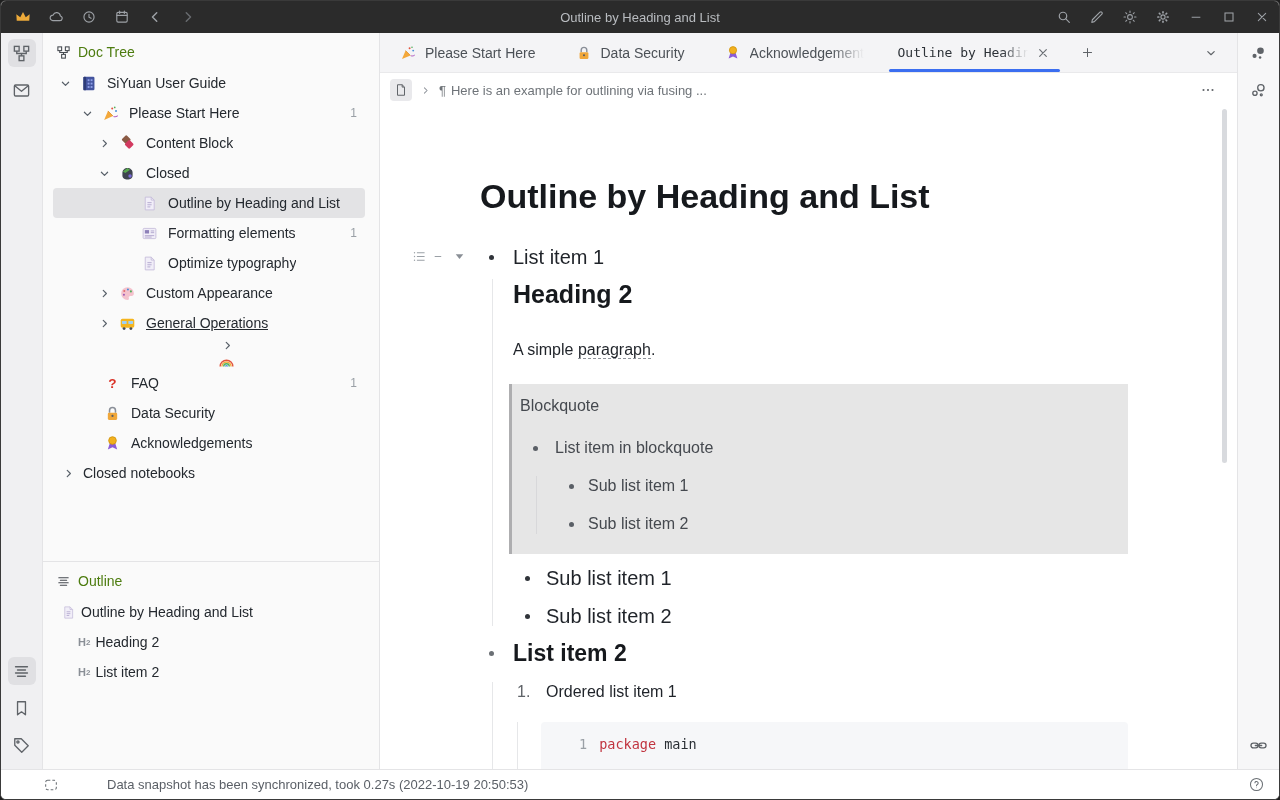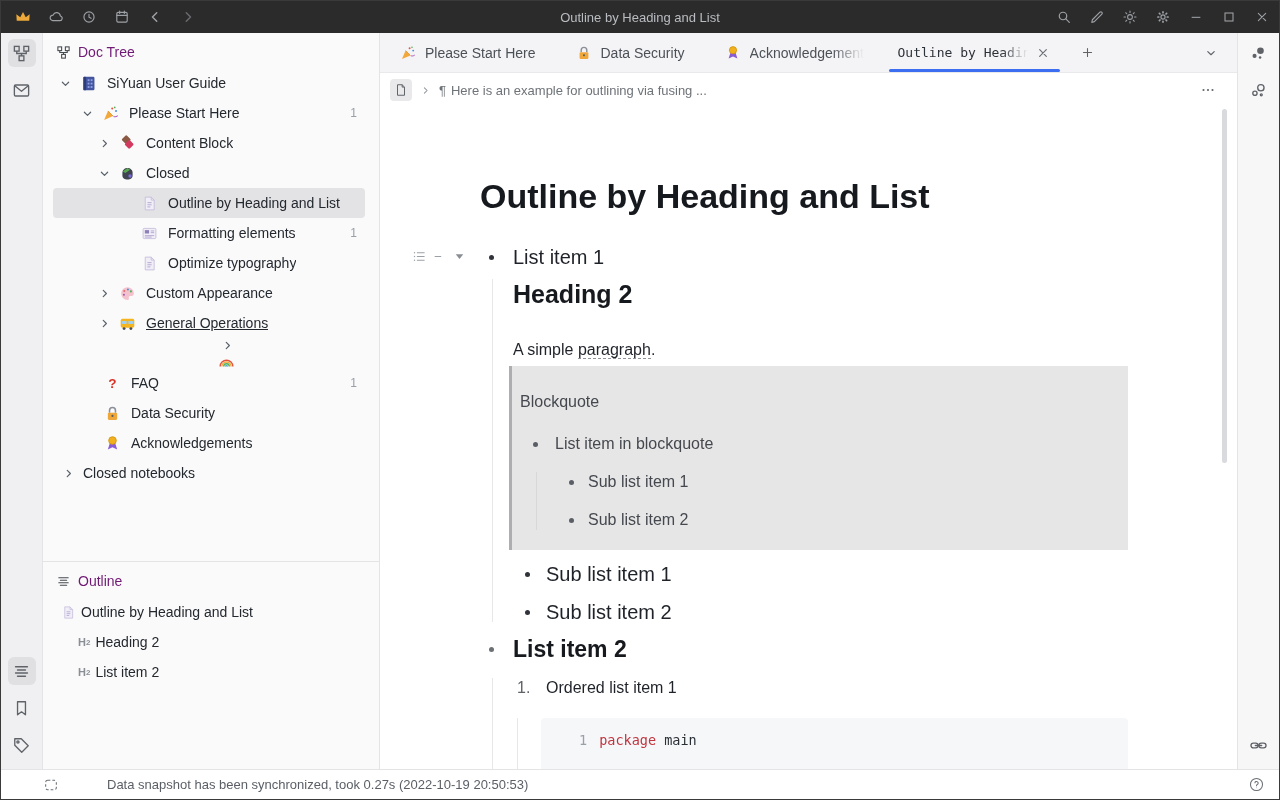--- a/index.html
+++ b/index.html
@@ -1,21 +1,21 @@
 <!DOCTYPE html>
 <html style="--accent: #3b6ef0; --titlebar-bg: #2b2b2b; --selection-bg: #e3e3e5; --bq-bg: #e6e6e6; --kw: #c13540;"><head>
 <meta charset="utf-8">
 <style>
   :root{
     --accent:#3b6ef0; --titlebar-bg:#2b2b2b; --selection-bg:#e3e3e5;
     --bq-bg:#e6e6e6; --kw:#c13540; --border:#e4e4e6;
   }
   *{box-sizing:border-box;margin:0;padding:0}
   body{background:#1f1f1f;font-family:"Liberation Sans",sans-serif}
-  .window{width:1280px;height:800px;border-radius:0;overflow:hidden;display:flex;flex-direction:column;background:#fff;border:1px solid #3a3a3a}
+  .window{width:1280px;height:800px;border-radius:6px;overflow:hidden;display:flex;flex-direction:column;background:#fff;border:1px solid #3a3a3a}
 
   
   .titlebar{height:32px;flex:none;background:var(--titlebar-bg);display:flex;align-items:center;position:relative;color:#9da1a6}
   .tb-group{display:flex;align-items:center;gap:6px;padding-left:8px}
   .tb-group.right{position:absolute;right:4px;top:0;height:100%;padding:0;gap:6px}
   .tb-btn{width:27px;height:26px;display:flex;align-items:center;justify-content:center;color:#9da1a6;cursor:pointer}
   .tb-btn .ico{width:16px;height:16px}
   .tb-btn.dim{color:#686b6f}
   .tb-title{position:absolute;left:50%;top:0;height:100%;display:flex;align-items:center;transform:translateX(-50%);font-size:13px;color:#b9bcc0}
 
@@ -29,21 +29,21 @@
   .dock-btn{width:28px;height:28px;border-radius:6px;display:flex;align-items:center;justify-content:center;color:#5f6368;margin-bottom:9px;cursor:pointer}
   .dock-btn .ico{width:19px;height:19px}
   .dock-btn.active{background:#e0e0e3}
   .dock-spacer{flex:1}
   .dock .bottom .dock-btn{margin-bottom:0;margin-top:9px}
 
   
   .sidepanel{width:337px;flex:none;background:#fafafa;border-right:1px solid var(--border);display:flex;flex-direction:column}
   .doctree-sec{height:528px;flex:none;overflow:hidden}
   .outline-sec{flex:1;border-top:1px solid var(--border);overflow:hidden}
-  .panel-header{height:30px;display:flex;align-items:center;padding:8px 10px 0 13px;font-size:14px;color:#701a75;gap:7px;font-weight:400}
+  .panel-header{height:30px;display:flex;align-items:center;padding:8px 10px 0 13px;font-size:14px;color:#4d7c0f;gap:7px;font-weight:400}
   .panel-header .ico{width:15px;height:15px;color:#454a50}
   .tree{margin-top:5px}
   .tree-row{height:30px;display:flex;align-items:center;margin:0 14px 0 10px;border-radius:4px;font-size:14px;color:#24292f;cursor:pointer;white-space:nowrap}
   .tree-row.sel{background:var(--selection-bg)}
   .arrow{width:22px;height:15px;display:inline-flex;align-items:center;color:#586069;flex:none}
   .arrow svg{width:15px;height:15px}
   .tree-ico{width:17px;height:17px;margin-right:10px;flex:none}
   .tree-label{overflow:hidden;text-overflow:ellipsis}
   .badge{margin-left:auto;font-size:12px;color:#9aa0a6;padding:0 8px 0 6px}
   .outline-row{height:30px;display:flex;align-items:center;margin:0 14px 0 10px;font-size:14px;color:#24292f;cursor:pointer}
@@ -80,21 +80,21 @@
   .doc h1{font-size:34px;line-height:42px;font-weight:700;margin-bottom:30px;color:#16191d}
   .intro{font-size:16px;line-height:21px;margin-bottom:22px}
   .ref{border-bottom:1px dashed #8f949b;cursor:pointer}
   .lirow{display:flex;align-items:center;position:relative;font-size:20px;line-height:20px}
   .blt{width:5px;height:5px;border-radius:50%;background:#30343a;flex:none;margin:0 19px 0 9px}
   .gutter{position:absolute;left:-68px;top:2px;display:flex;gap:5px;color:#9aa0a6;cursor:pointer}
   .gutter .ico{width:15px;height:15px}
   .children{margin-left:12px;border-left:1px solid #e6e7e9;padding-left:20px}
   .doc h2{font-size:25px;line-height:30px;font-weight:700;margin-top:12px;color:#16191d}
   .para{font-size:16px;line-height:21px;margin-top:30px}
-  .bq{margin:6px 0 0 -4px;background:var(--bq-bg);border-left:3px solid #aeaeb0;padding:26px 12px 20px 8px;color:#45494f}
+  .bq{margin:24px 0 0 -4px;background:var(--bq-bg);border-left:3px solid #aeaeb0;padding:12px 12px 20px 8px;color:#45494f}
   .bq-label{font-size:16px;line-height:20px}
   .bqrow{display:flex;align-items:center;font-size:16px;line-height:20px;margin-top:22px}
   .bq .blt{background:#5a5f66;margin:0 17px 0 13px}
   .bq-sub{margin-left:16px;border-left:1px solid #d8d8da}
   .bq-sub .bqrow{margin-top:18px}
   .bq-sub .blt{margin:0 14px 0 32px}
   .lirow.sub{padding-left:12px;margin-top:14px}
   .lirow.sub+.lirow.sub{margin-top:18px}
   .lirow.sub .blt{margin:0 16px 0 0}
   .lirow.h-row{margin-top:12px;font-size:23px;line-height:30px;font-weight:700;color:#16191d}

